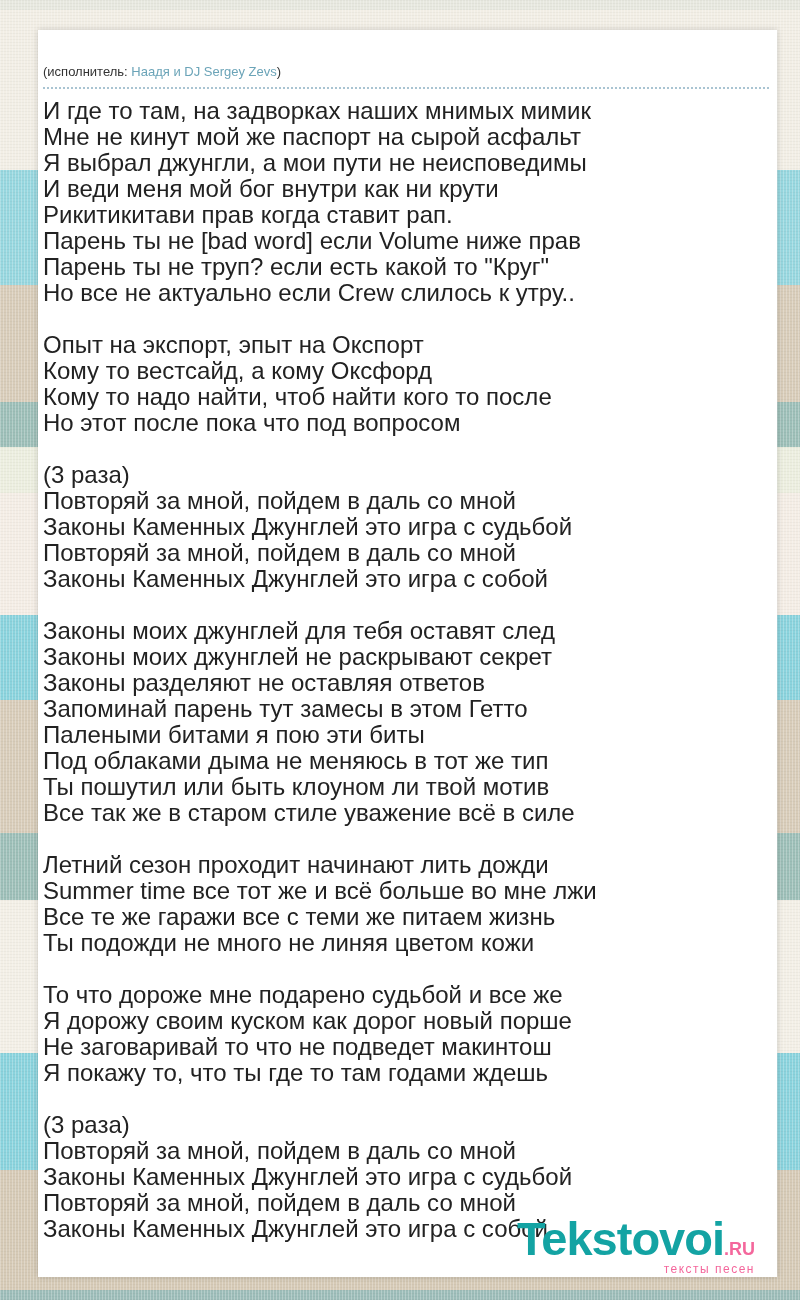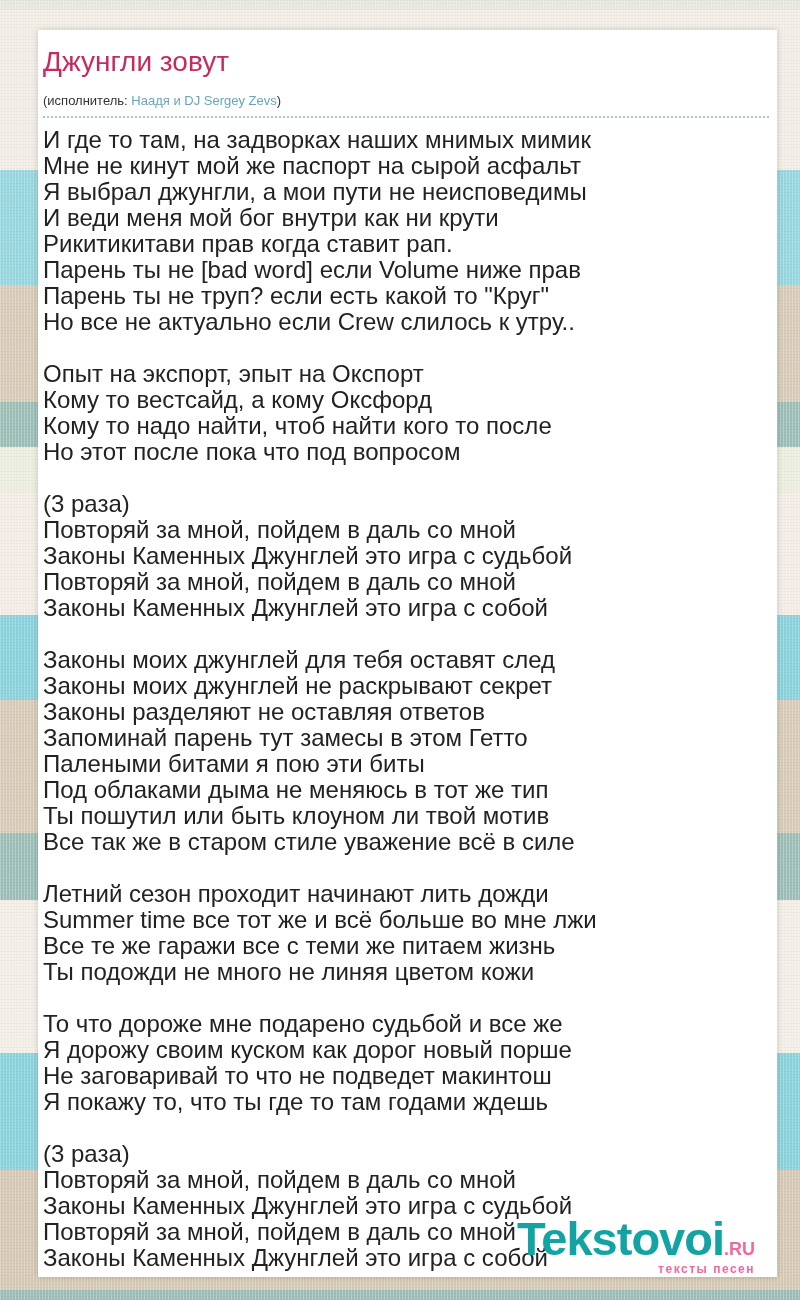--- a/index.html
+++ b/index.html
@@ -62,21 +62,21 @@
   .logo-name{
     font-size:47px;font-weight:bold;letter-spacing:-1px;
     color:var(--logo-teal);
   }
   .logo-tld{
     font-size:18px;font-weight:bold;
     color:var(--logo-pink);
   }
   .logo-tagline{
     margin-top:1px;
-    font-size:12px;font-weight:bold;letter-spacing:1.5px;
+    font-size:12px;font-weight:normal;letter-spacing:1.5px;
     color:var(--logo-pink);
   }
 </style>
 </head>
 <body>
 
 <div class="stripes">
     <div style="height: 10px; background: rgb(231, 232, 223);"></div>
     <div style="height: 160px; background: rgb(242, 238, 229);"></div>
     <div style="height: 115px; background: rgb(151, 215, 223);"></div>
@@ -87,21 +87,20 @@
     <div style="height: 85px; background: rgb(138, 211, 221);"></div>
     <div style="height: 133px; background: rgb(216, 204, 185);"></div>
     <div style="height: 67px; background: rgb(157, 191, 184);"></div>
     <div style="height: 153px; background: rgb(243, 239, 230);"></div>
     <div style="height: 117px; background: rgb(138, 211, 221);"></div>
     <div style="height: 120px; background: rgb(214, 202, 182);"></div>
     <div style="height: 10px; background: rgb(157, 189, 185);"></div>
   </div>
 
 <div class="card">
-  <h1 class="page-title">Джунгли зовут</h1>
   <div class="artist-line"><span>(исполнитель: </span><a class="artist-link">Наадя и DJ Sergey Zevs</a><span>)</span></div>
 
   <div class="lyrics">И где то там, на задворках наших мнимых мимик
 Мне не кинут мой же паспорт на сырой асфальт
 Я выбрал джунгли, а мои пути не неисповедимы
 И веди меня мой бог внутри как ни крути
 Рикитикитави прав когда ставит рап.
 Парень ты не [bad word] если Volume ниже прав
 Парень ты не труп? если есть какой то "Круг"
 Но все не актуально если Crew слилось к утру..

